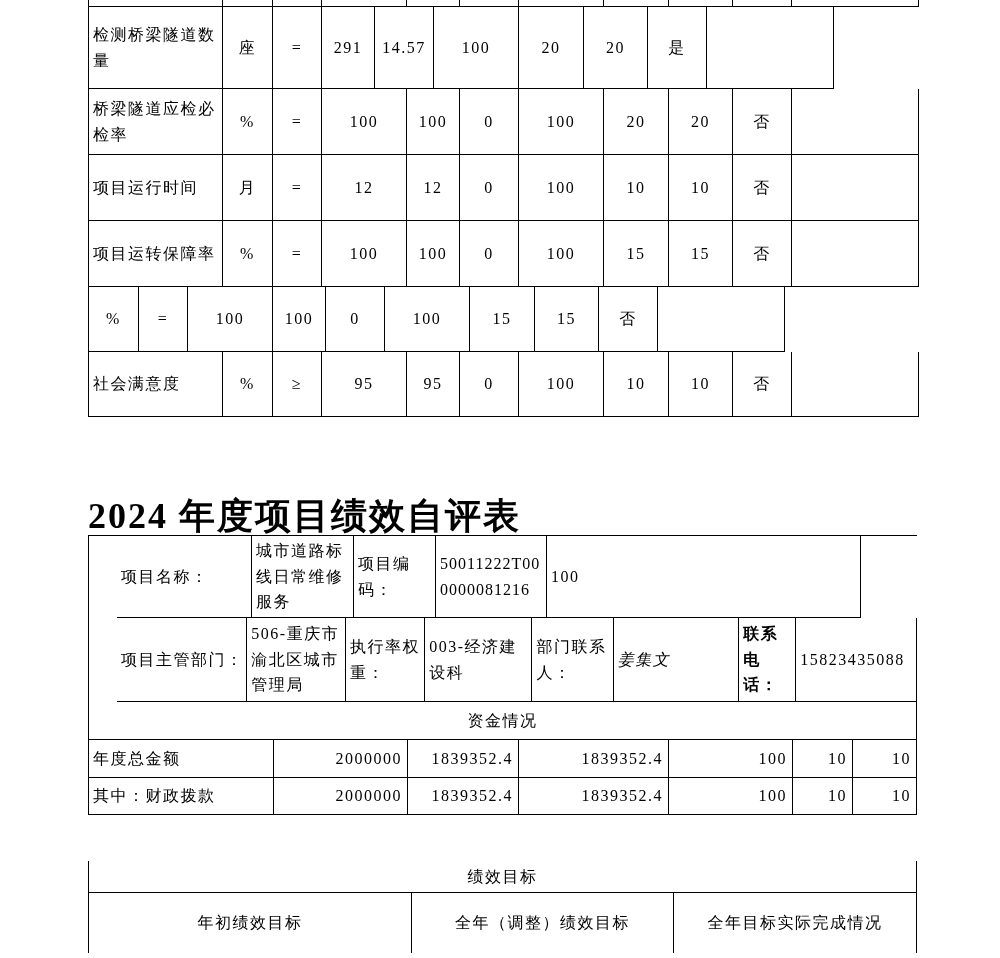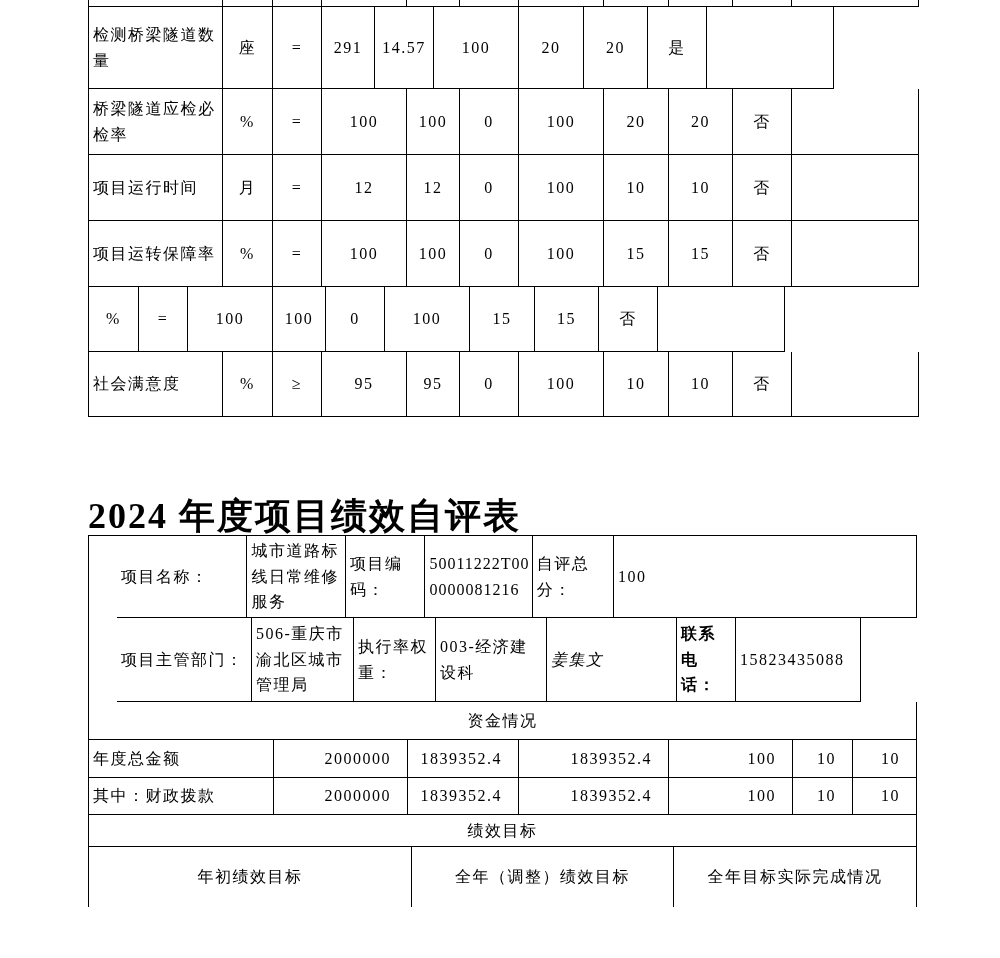--- a/index.html
+++ b/index.html
@@ -8,21 +8,21 @@
     background:#ffffff; color:#000;
     font-family:"Liberation Serif","DejaVu Serif",serif;
   }
   .row { display:flex; align-items:stretch; border-left:1px solid #000; box-sizing:border-box; }
   .cell {
     box-sizing:border-box; border-right:1px solid #000; border-bottom:1px solid #000;
     display:flex; align-items:center; justify-content:center; text-align:center;
     font-size:16px; letter-spacing:1.5px; line-height:1.6; padding:2px; overflow:hidden;
   }
   .cell.left  { justify-content:flex-start; text-align:left;  padding-left:4px; }
-  .cell.right { justify-content:flex-end;   text-align:left; padding-right:16px; }
+  .cell.right { justify-content:flex-end;   text-align:left; padding-right:5px; }
   .cell.breakall { word-break:break-all; letter-spacing:1px; }
   .nobb { border-bottom:none; }
 
   #indicator-table { position:absolute; left:88px; top:0; width:831px; }
   #title {
     position:absolute; left:88px; top:496px; width:829px; text-align:left;
     font-size:36px; font-weight:bold; letter-spacing:2px; line-height:40px;
   }
   #self-eval-table { position:absolute; left:88px; top:535px; width:829px; }
   #self-eval-table .row.first { border-top:1px solid #000; }
@@ -32,21 +32,21 @@
   .h82 { height:82px; }
   .h66 { height:66px; }
   .h65 { height:65px; }
   .t1c0 { width:134px; } .t1c1 { width:50px; } .t1c2 { width:49px; }
   .t1c3 { width:85px; }  .t1c4 { width:53px; } .t1c5 { width:59px; }
   .t1c6 { width:85px; }  .t1c7 { width:65px; } .t1c8 { width:64px; }
   .t1c9 { width:59px; }  .t1c10 { width:127px; }
 
   
   .hA { height:83px; } .hB { height:84px; } .hC { height:38px; } .hD { height:58px; }
-  .hE { height:38px; } .hF { height:37px; } .hG { height:32px; } .hH { height:60px; }
+  .hE { height:38px; } .hF { height:37px; } .hG { height:32px;margin-top:46px; } .hH { height:60px; }
   .iAc0 { width:135px;margin-left:28px; } .iAc1 { width:102px; } .iAc2 { width:82px; }
   .iAc3 { width:111px; } .iAc4 { width:84px; }  .iAc5 { width:314px; }
   .iBc5 { width:130px;font-style:italic; } .iBc6 { width:59px;font-weight:bold; }  .iBc7 { width:125px; }
   .full { width:828px; }
   .fc0 { width:185px; } .fc1 { width:134px; } .fc2 { width:111px; }
   .fc3 { width:150px; } .fc4 { width:124px; } .fc5 { width:60px; } .fc6 { width:64px; }
   .gc0 { width:323px; } .gc1 { width:262px; } .gc2 { width:243px; }
 </style>
 </head>
 <body>
@@ -151,29 +151,29 @@
 
 <div id="title">2024 年度项目绩效自评表</div>
 
 <div id="self-eval-table">
 
   <div class="row first hA">
     <div class="cell iAc0 left">项目名称：</div>
     <div class="cell iAc1 left">城市道路标线日常维修服务</div>
     <div class="cell iAc2 left">项目编码：</div>
     <div class="cell iAc3 left breakall">50011222T000000081216</div>
-    <div class="cell iAc4 left">自评总分：</div>
     <div class="cell iAc5 left">100</div>
   </div>
 
   <div class="row hB">
     <div class="cell iAc0 left">项目主管部门：</div>
     <div class="cell iAc1 left">506-重庆市渝北区城市管理局</div>
     <div class="cell iAc2 left">执行率权重：</div>
     <div class="cell iAc3 left">003-经济建设科</div>
+    <div class="cell iAc4 left">部门联系人：</div>
     <div class="cell iBc5 left">姜集文</div>
     <div class="cell iBc6 left">联系电话：</div>
     <div class="cell iBc7 left">15823435088</div>
   </div>
 
   <div class="row hC">
     <div class="cell full">资金情况</div>
   </div>
 
 

